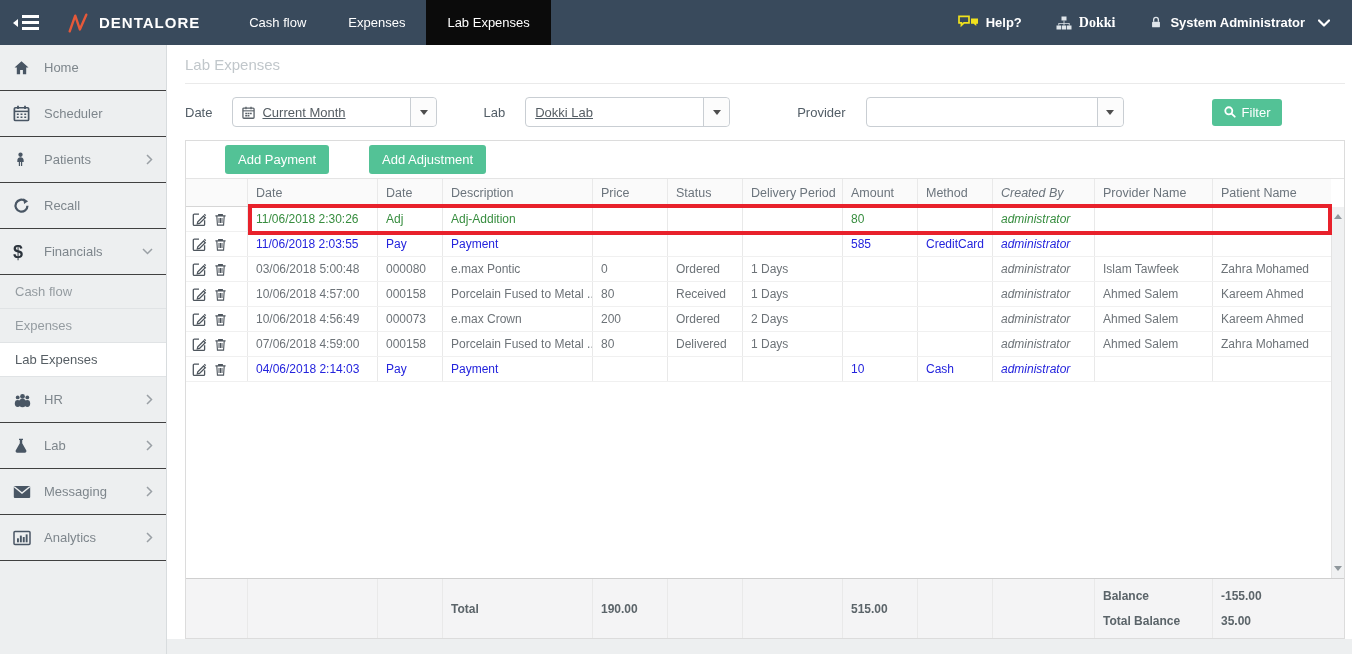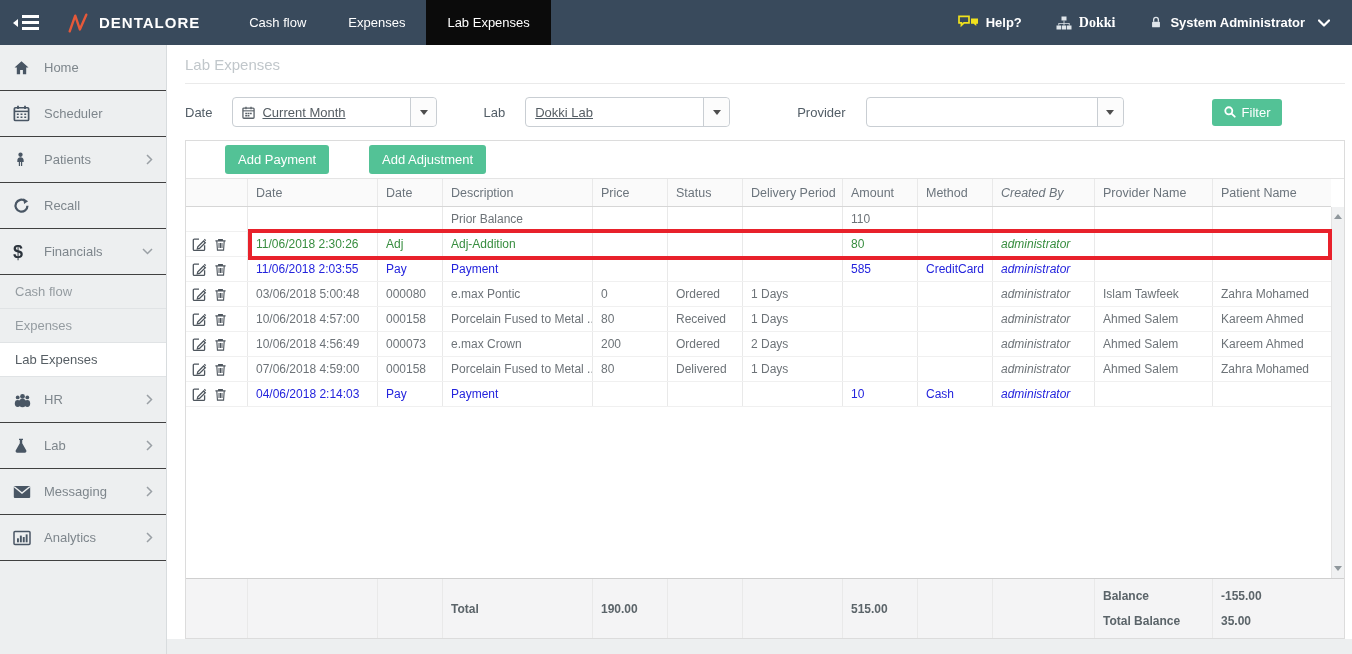--- a/index.html
+++ b/index.html
@@ -326,34 +326,20 @@
         <div class="cell c-delivery">Delivery Period</div>
         <div class="cell c-amount">Amount</div>
         <div class="cell c-method">Method</div>
         <div class="cell c-created">Created By</div>
         <div class="cell c-provider">Provider Name</div>
         <div class="cell c-patient">Patient Name</div>
       </div>
 
     <div class="grid-body">
       <div class="rows">
-          <div class="grid-row style-normal">
-            <div class="cell c-actions"></div>
-            <div class="cell c-date"></div>
-            <div class="cell c-code"></div>
-            <div class="cell c-desc">Prior Balance</div>
-            <div class="cell c-price"></div>
-            <div class="cell c-status"></div>
-            <div class="cell c-delivery"></div>
-            <div class="cell c-amount">110</div>
-            <div class="cell c-method"></div>
-            <div class="cell c-created"></div>
-            <div class="cell c-provider"></div>
-            <div class="cell c-patient"></div>
-          </div>
           <div class="grid-row style-adjustment highlighted">
             <div class="cell c-actions">
               <span class="act-btn">
                 <svg width="15" height="15" viewBox="0 0 15 15">
                   <path d="M12.6 8.2v4.2a1 1 0 0 1-1 1H2.3a1 1 0 0 1-1-1V3.1a1 1 0 0 1 1-1H7" fill="none" stroke="currentColor" stroke-width="1.3"></path>
                   <path d="M5.8 9.8l-.5 2.2 2.2-.5 5.8-5.8-1.7-1.7zM12.3 2.2l1.4 1.4" fill="none" stroke="currentColor" stroke-width="1.3"></path>
                 </svg>
               </span>
               <span class="act-btn">
                 <svg width="13" height="15" viewBox="0 0 14 15">

